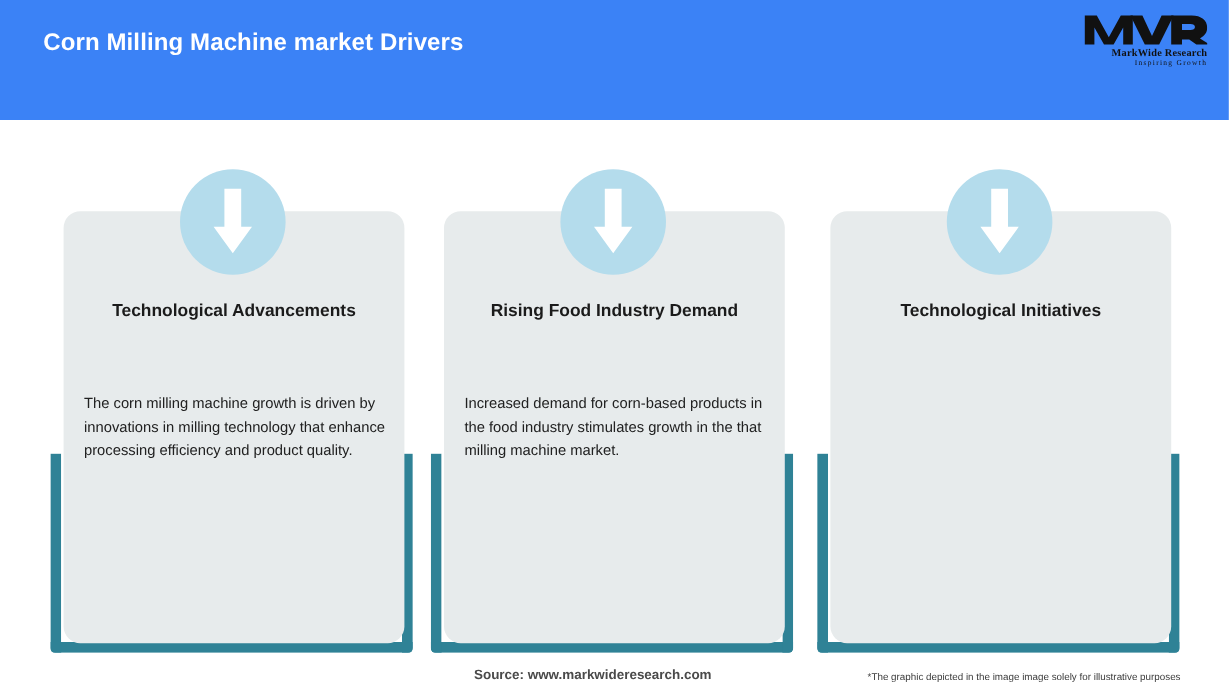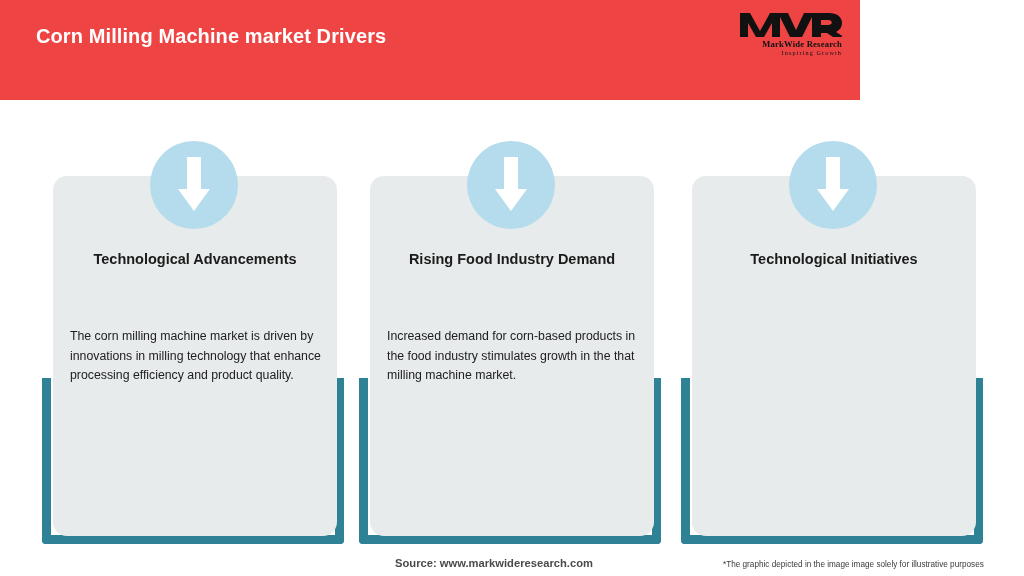--- a/index.html
+++ b/index.html
@@ -13,23 +13,23 @@
     font-family: "Liberation Sans", sans-serif;
     overflow: hidden;
     position: relative;
   }
 
   
   .header {
     position: absolute;
     left: 0;
     top: 0;
-    width: 860px;
+    width: 1024px;
     height: 100px;
-    background: #ef4444;
+    background: #3b82f6;
   }
   .header-title {
     position: absolute;
     left: 36px;
     top: 25px;
     font-size: 20px;
     font-weight: bold;
     color: #ffffff;
     letter-spacing: 0.1px;
     white-space: nowrap;
@@ -195,21 +195,21 @@
 
   <div class="card-unit c1">
     <div class="bracket"></div>
     <div class="panel"></div>
     <div class="badge">
       <svg viewBox="0 0 34 56">
         <polygon fill="#ffffff" points="10,0 24,0 24,32 33,32 17,54 1,32 10,32"></polygon>
       </svg>
     </div>
     <div class="card-title">Technological Advancements</div>
-    <div class="card-body">The corn milling machine market is driven by innovations in milling technology that enhance processing efficiency and product quality.</div>
+    <div class="card-body">The corn milling machine growth is driven by innovations in milling technology that enhance processing efficiency and product quality.</div>
   </div>
 
   <div class="card-unit c2">
     <div class="bracket"></div>
     <div class="panel"></div>
     <div class="badge">
       <svg viewBox="0 0 34 56">
         <polygon fill="#ffffff" points="10,0 24,0 24,32 33,32 17,54 1,32 10,32"></polygon>
       </svg>
     </div>

